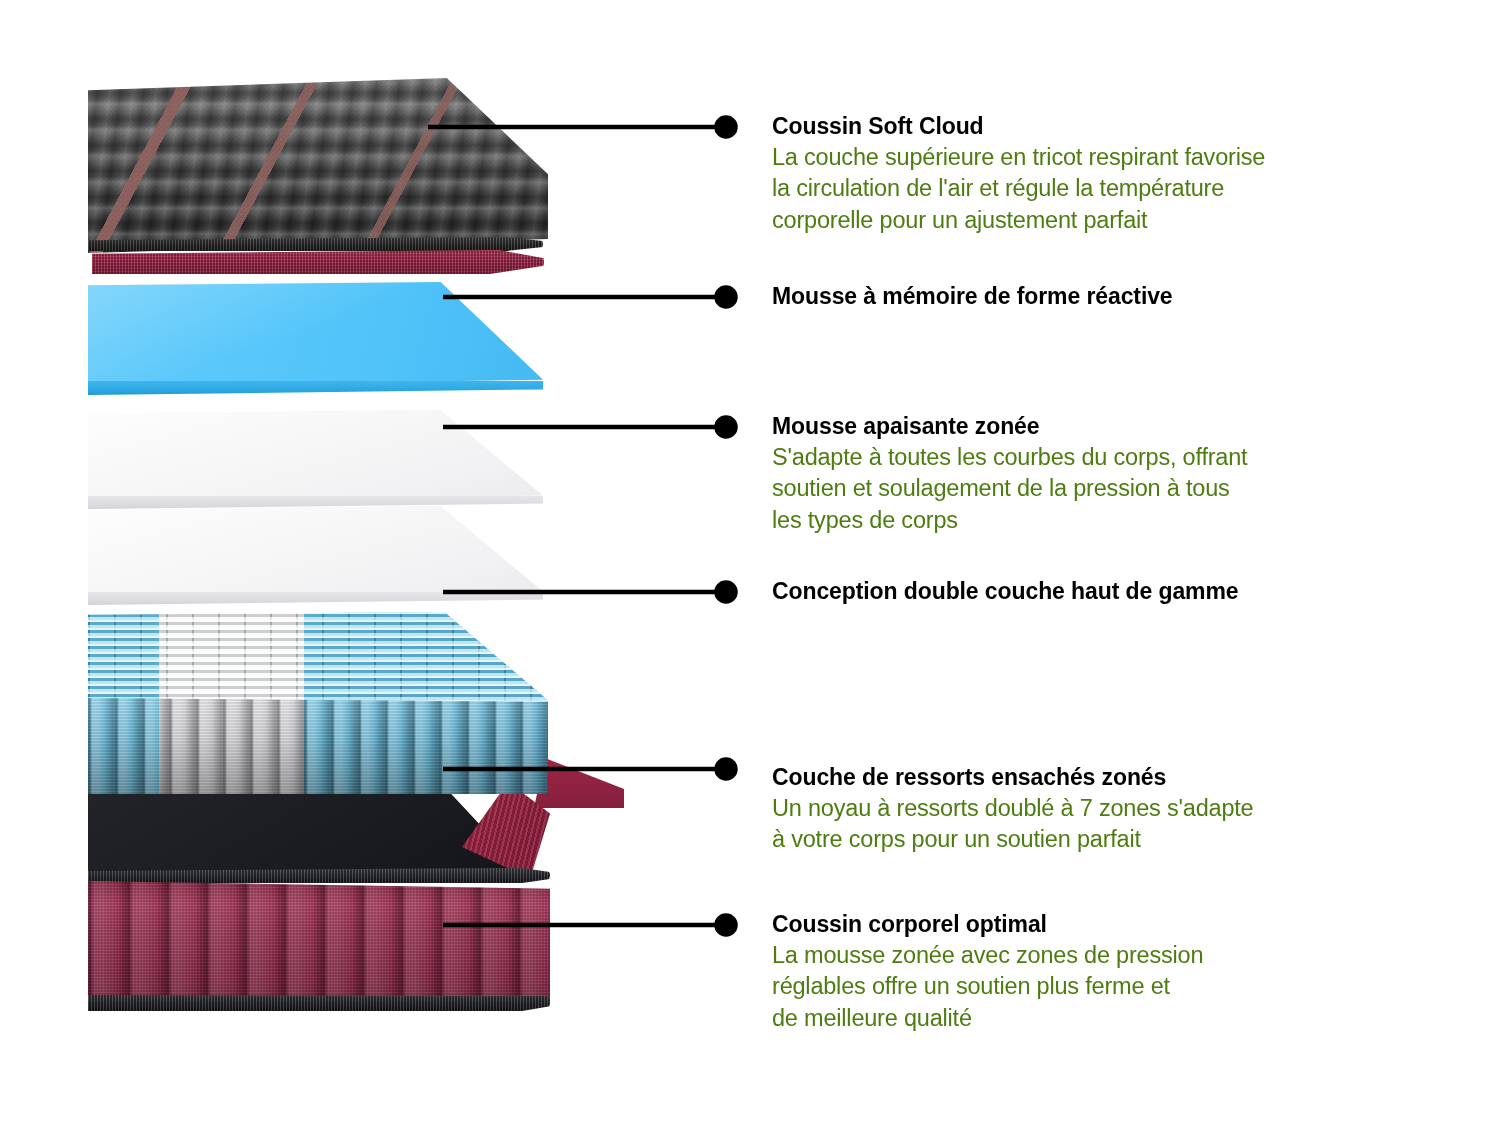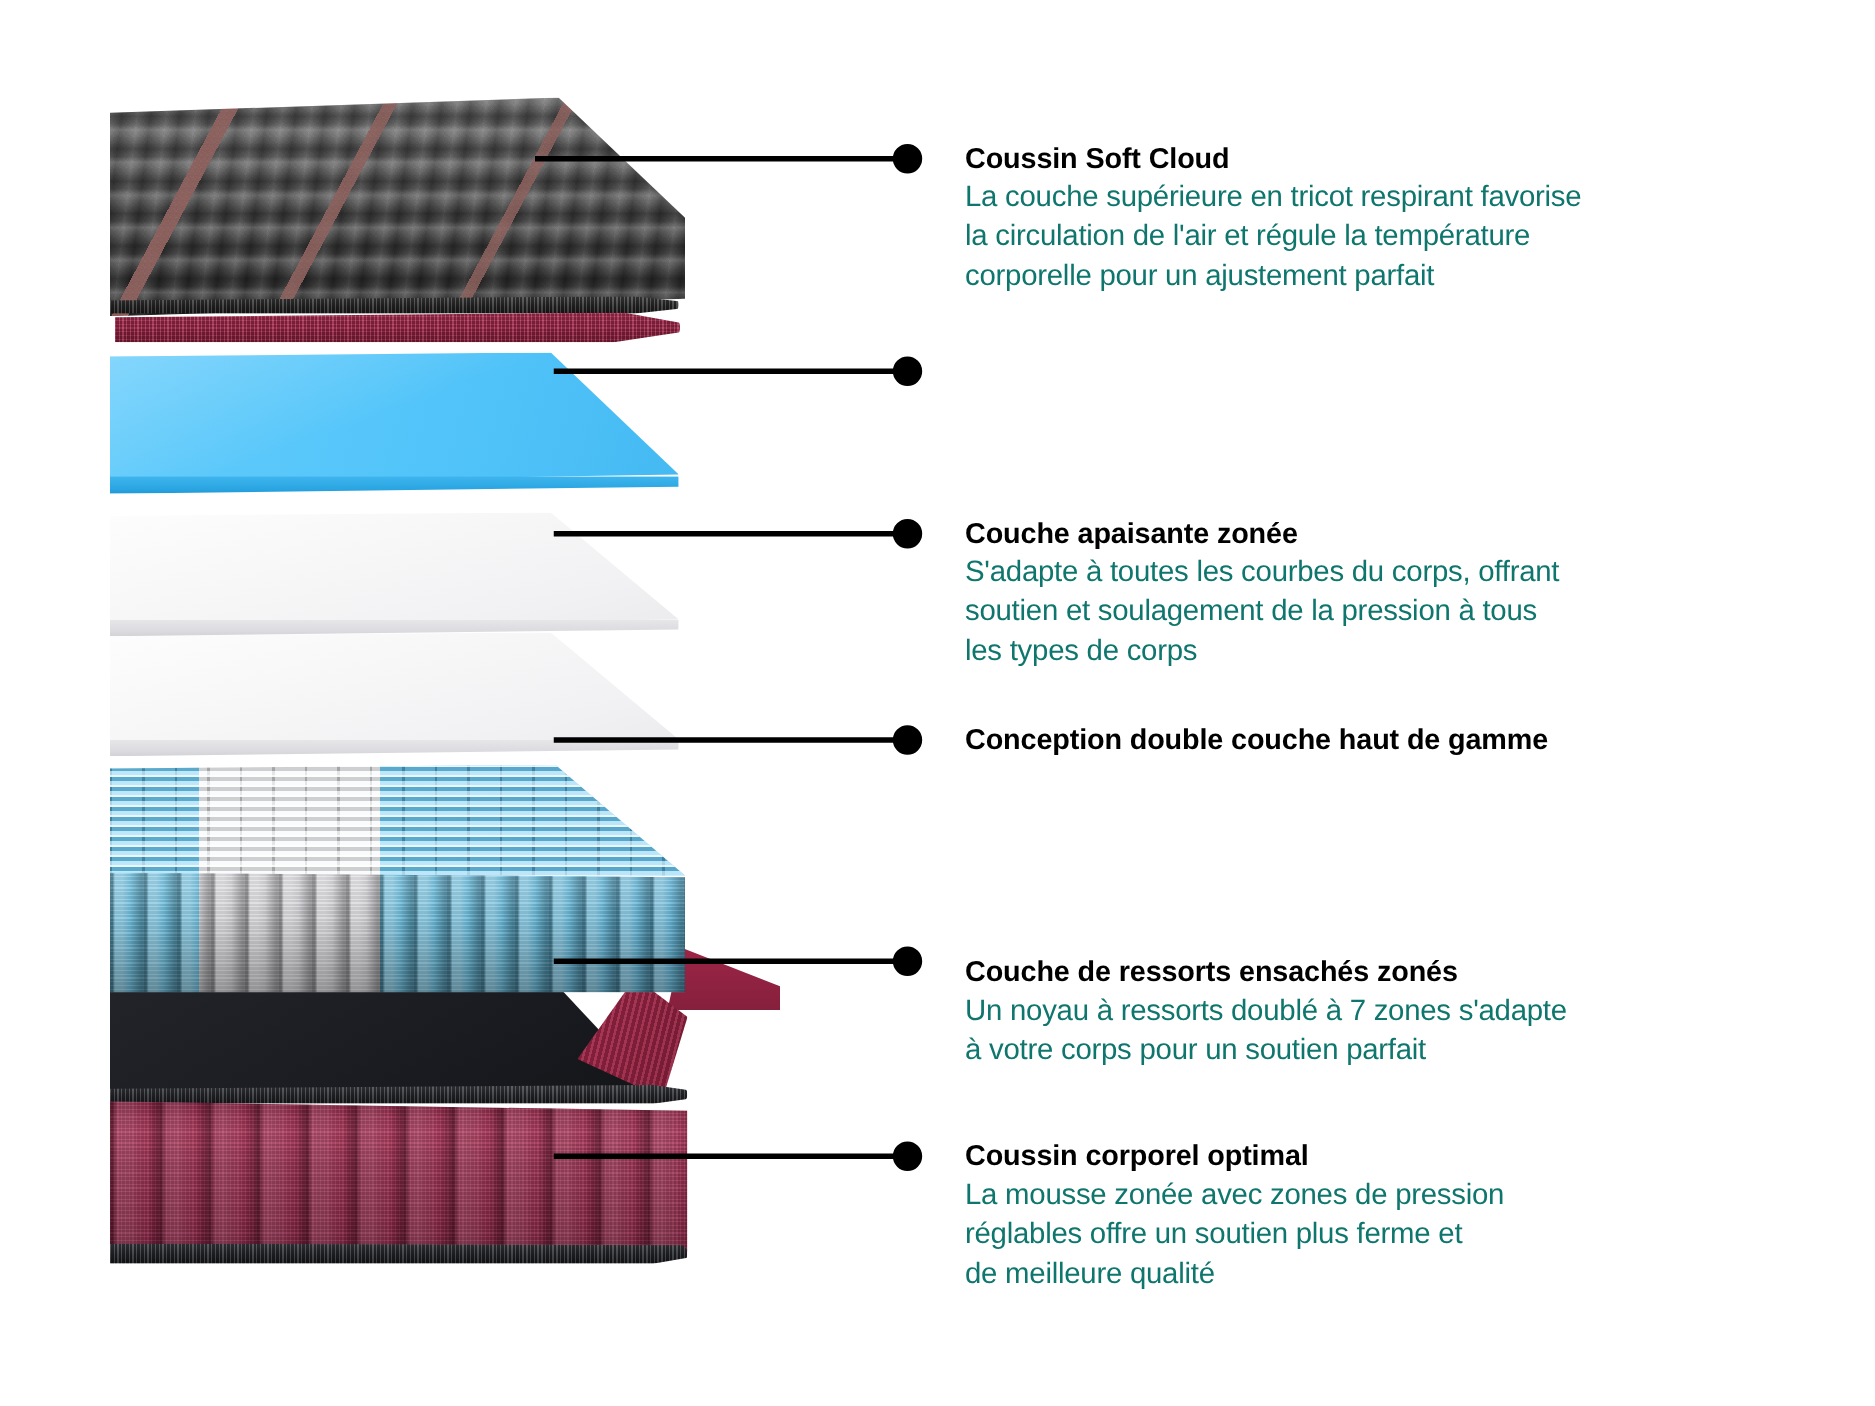--- a/index.html
+++ b/index.html
@@ -207,21 +207,21 @@
     font-size:23px;
     font-weight:bold;
     letter-spacing:-.1px;
     color:#000000;
     line-height:1.18;
   }
   .callout p{
     margin:0;
     font-size:23.5px;
     font-weight:400;
-    color:#0f766e;
+    color:#4d7c0f;
     line-height:1.33;
     letter-spacing:-.2px;
     white-space:pre-line;
   }
 </style>
 </head>
 <body>
 
 <div id="stage">
 
@@ -291,24 +291,25 @@
   <div id="callouts">
 
     <div class="callout" style="top:113px">
       <h3>Coussin Soft Cloud</h3>
       <p>La couche supérieure en tricot respirant favorise
 la circulation de l'air et régule la température
 corporelle pour un ajustement parfait</p>
     </div>
 
     <div class="callout" style="top:283px">
+      <h3>Mousse à mémoire de forme réactive</h3>
     </div>
 
     <div class="callout" style="top:413px">
-      <h3>Couche apaisante zonée</h3>
+      <h3>Mousse apaisante zonée</h3>
       <p>S'adapte à toutes les courbes du corps, offrant
 soutien et soulagement de la pression à tous
 les types de corps</p>
     </div>
 
     <div class="callout" style="top:578px">
       <h3>Conception double couche haut de gamme</h3>
     </div>
 
     <div class="callout" style="top:764px">

